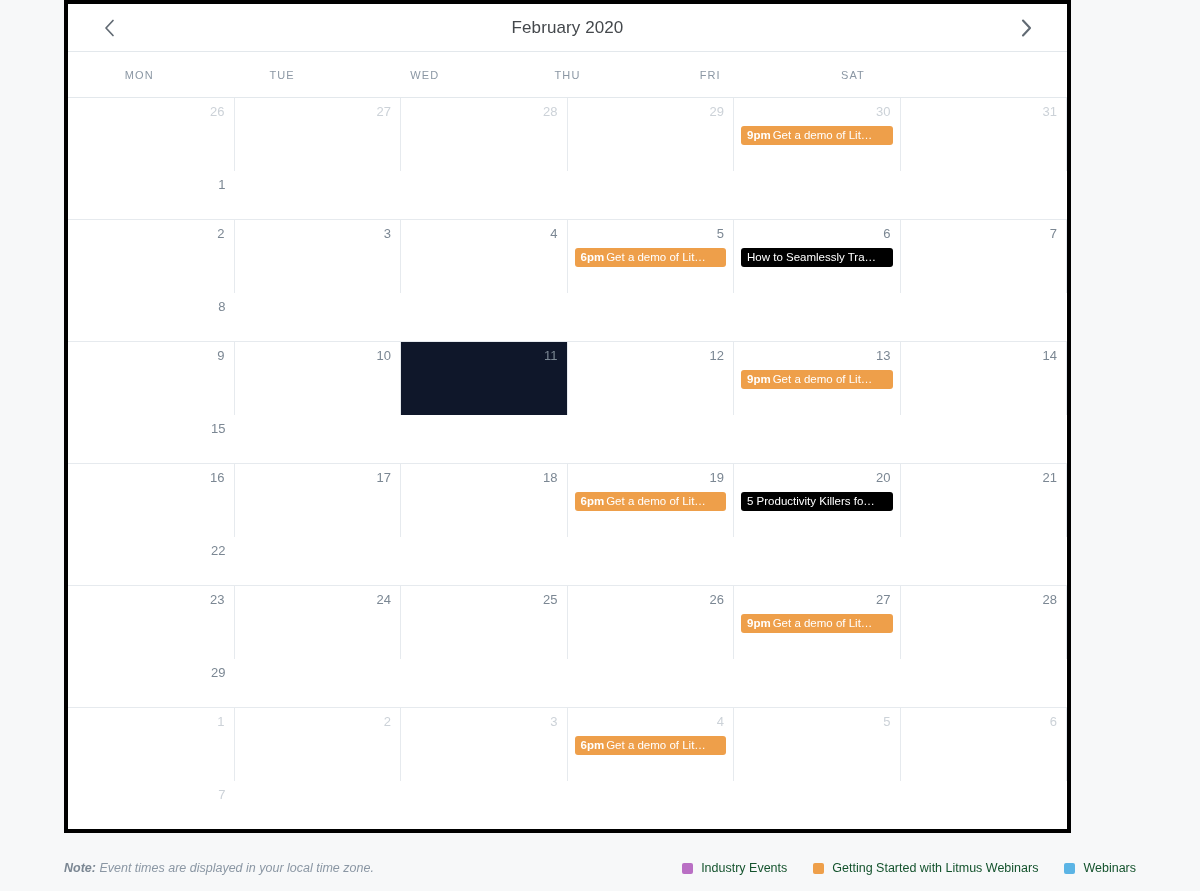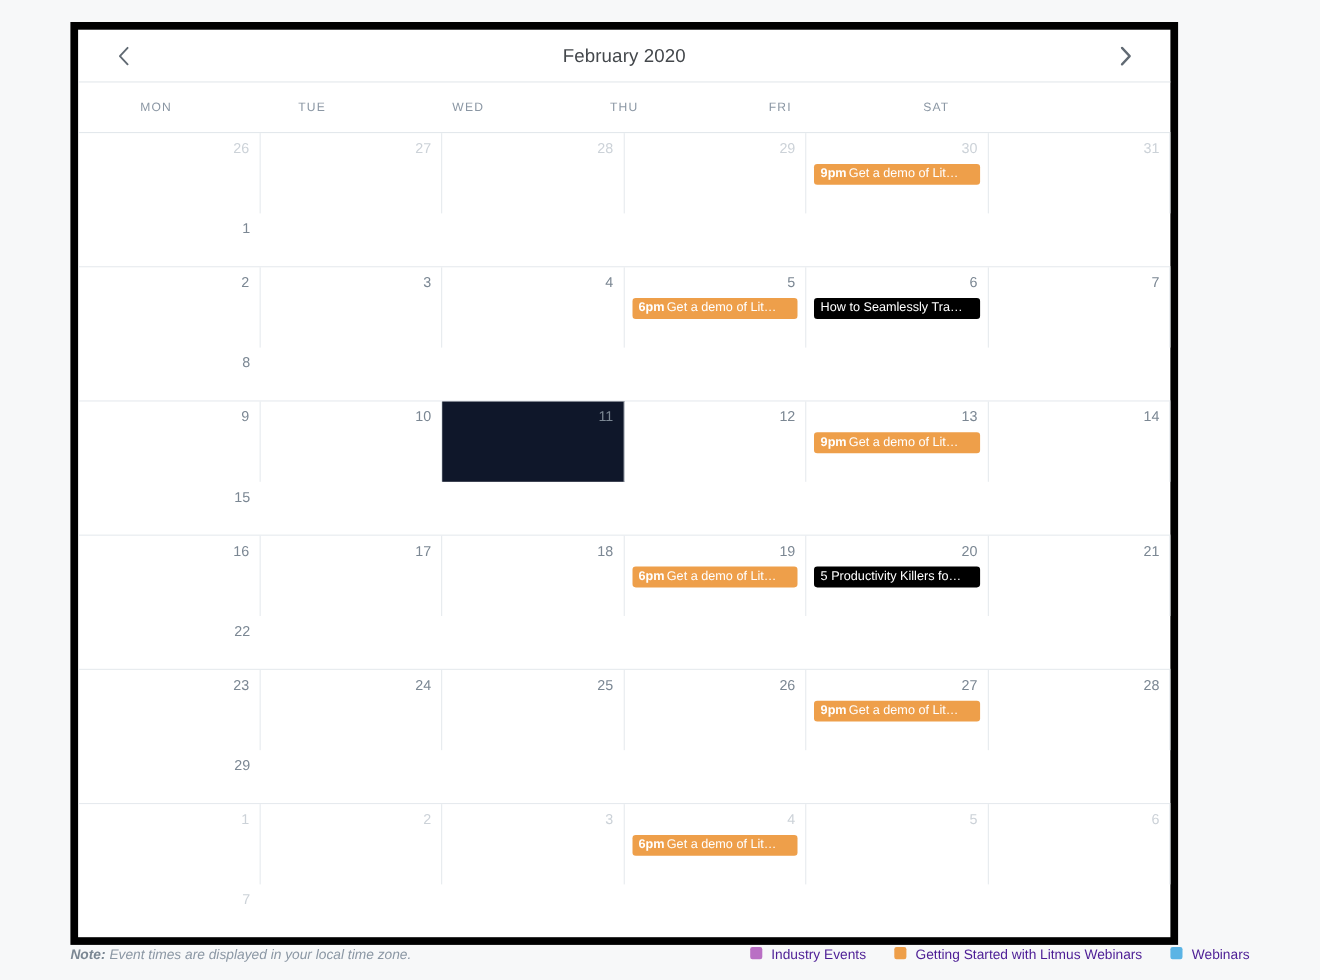--- a/index.html
+++ b/index.html
@@ -17,24 +17,24 @@
   .page {
     position: relative;
     width: 1200px;
     height: 891px;
     box-sizing: border-box;
   }
 
   .calendar {
     position: absolute;
     left: 64px;
-    top: 20px;
+    top: 0;
     width: 1007px;
     background: #ffffff;
-    border: 7px solid #000000;
+    border: 4px solid #000000;
     box-sizing: border-box;
   }
 
   
   .cal-header {
     position: relative;
     height: 48px;
     border-bottom: 1px solid #e3e8ec;
     box-sizing: border-box;
     display: flex;
@@ -166,23 +166,24 @@
     font-weight: bold;
     color: #7b8793;
   }
   .legend {
     display: flex;
     align-items: center;
     gap: 26px;
   }
   .legend-item {
     display: flex;
+    align-items: center;
     gap: 8px;
     font-size: 12.5px;
-    color: #4c1d95;
+    color: #14532d;
   }
   .legend-dot {
     width: 11px;
     height: 11px;
     border-radius: 2px;
     display: block;
     flex: 0 0 auto;
   }
 </style>
 </head>

